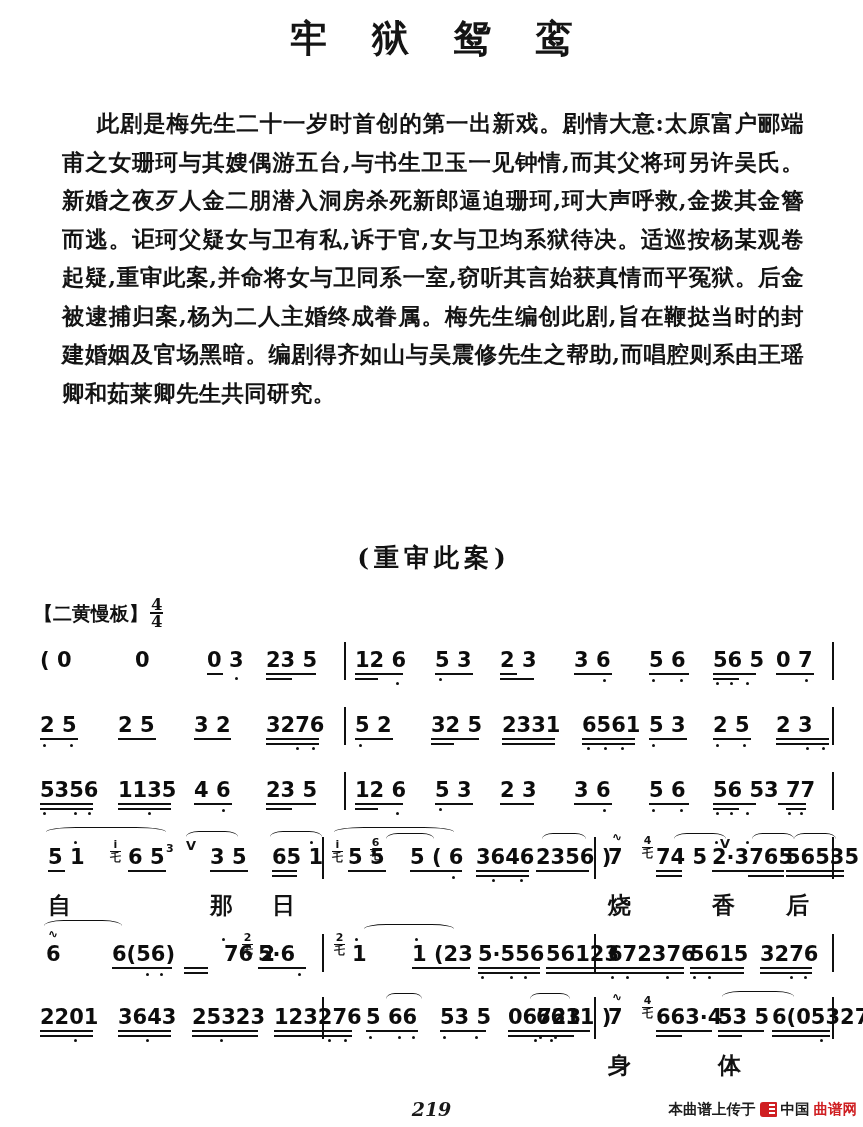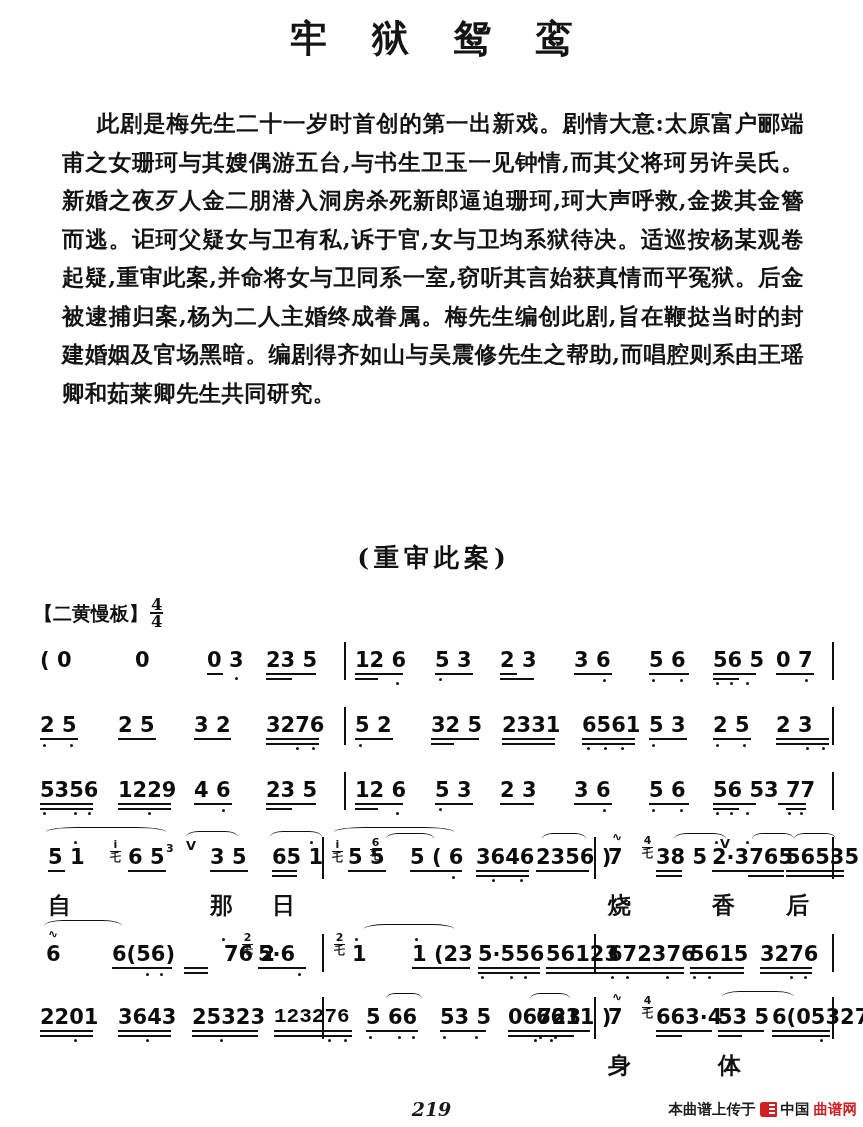--- a/index.html
+++ b/index.html
@@ -359,21 +359,21 @@
     <div class="bar" style="left:310px;"></div>
     <div class="bar" style="left:798px;"></div>
 
     <div class="grp" style="left:6px;   top:8px;">5356</div>
     <div class="u1" style="left:6px;   top:33px; width:53px;"></div>
     <div class="u2" style="left:6px;   top:38px; width:53px;"></div>
     <div class="dotb" style="left:9px;  top:42px;"></div>
     <div class="dotb" style="left:40px; top:42px;"></div>
     <div class="dotb" style="left:54px; top:42px;"></div>
 
-    <div class="grp" style="left:84px;  top:8px;">1229</div>
+    <div class="grp" style="left:84px;  top:8px;">1135</div>
     <div class="u1" style="left:84px;  top:33px; width:53px;"></div>
     <div class="u2" style="left:84px;  top:38px; width:53px;"></div>
     <div class="dotb" style="left:114px;top:42px;"></div>
 
     <div class="grp" style="left:160px; top:8px;">4 6</div>
     <div class="u1" style="left:160px; top:33px; width:38px;"></div>
     <div class="dotb" style="left:188px;top:39px;"></div>
 
     <div class="grp" style="left:232px; top:8px;">23 5</div>
     <div class="u1" style="left:232px; top:33px; width:50px;"></div>
@@ -474,21 +474,21 @@
     <div class="u1" style="left:502px; top:35px; width:53px;"></div>
 
     <div class="orn trill" style="left:578px; top:-4px;">∿</div>
     <div class="grp" style="left:574px; top:10px;">7</div>
 
     <div class="mini" style="left:608px; top:0px;">
       <span class="mn">4</span>
       <span class="md">乇</span>
     </div>
     <div class="slur" style="left:640px; top:-2px; width:52px;"></div>
-    <div class="grp" style="left:622px; top:10px;">38 5</div>
+    <div class="grp" style="left:622px; top:10px;">74 5</div>
     <div class="u1" style="left:622px; top:35px; width:26px;"></div>
     <div class="u2" style="left:622px; top:40px; width:26px;"></div>
 
     <div class="orn breath" style="left:686px; top:2px;">V</div>
     <div class="slur" style="left:718px; top:-2px; width:42px;"></div>
     <div class="grp" style="left:678px; top:10px;">2·3765</div>
     <div class="u1" style="left:678px; top:35px; width:72px;"></div>
     <div class="u2" style="left:714px; top:40px; width:36px;"></div>
     <div class="dota" style="left:681px; top:6px;"></div>
     <div class="dota" style="left:712px; top:6px;"></div>
@@ -590,21 +590,21 @@
     <div class="grp" style="left:84px;  top:10px;">3643</div>
     <div class="u1" style="left:84px;  top:35px; width:53px;"></div>
     <div class="u2" style="left:84px;  top:40px; width:53px;"></div>
     <div class="dotb" style="left:112px;top:44px;"></div>
 
     <div class="grp" style="left:158px; top:10px;">25323</div>
     <div class="u1" style="left:158px; top:35px; width:66px;"></div>
     <div class="u2" style="left:158px; top:40px; width:66px;"></div>
     <div class="dotb" style="left:186px;top:44px;"></div>
 
-    <div class="grp" style="left:240px; top:10px;font-family:Liberation Mono, monospace;">123276</div>
+    <div class="grp" style="left:240px; top:10px;">123276</div>
     <div class="u1" style="left:240px; top:35px; width:78px;"></div>
     <div class="u2" style="left:240px; top:40px; width:78px;"></div>
     <div class="dotb" style="left:294px;top:44px;"></div>
     <div class="dotb" style="left:310px;top:44px;"></div>
 
     <div class="grp" style="left:332px; top:10px;">5 66</div>
     <div class="u1" style="left:332px; top:35px; width:52px;"></div>
     <div class="slur" style="left:352px; top:-2px; width:36px;"></div>
     <div class="dotb" style="left:335px;top:41px;"></div>
     <div class="dotb" style="left:364px;top:41px;"></div>

